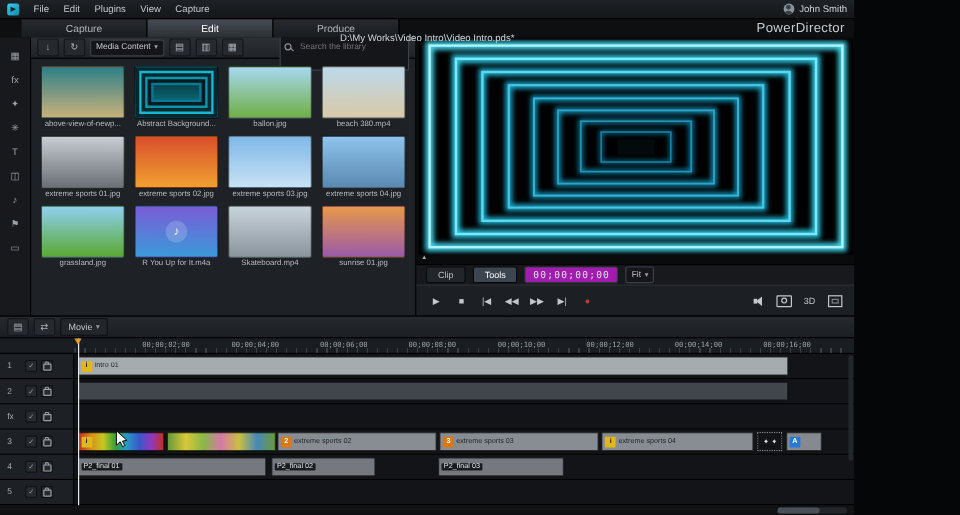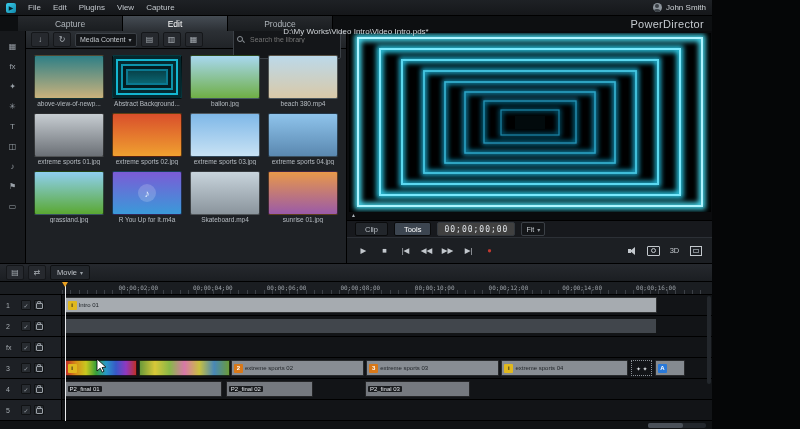--- a/index.html
+++ b/index.html
@@ -45,21 +45,21 @@
   .music-glyph{width:18px;height:18px;border-radius:50%;background:rgba(255,255,255,.18);display:flex;align-items:center;justify-content:center;font-size:10px;color:#eaf6ff;}
   .lib-name{font-size:6.5px;color:#b6bcc2;text-align:center;white-space:nowrap;overflow:hidden;text-overflow:ellipsis;width:70px;}
 
   
   .preview{position:absolute;left:347px;top:0;right:0;bottom:0;background:#0a0b0d;}
   .video{position:absolute;left:50%;transform:translateX(-50%);top:2px;width:362px;height:179px;background:#000;}
   .seek-handle{position:absolute;left:4px;top:181px;font-size:5px;color:#aeb4ba;}
   .pv-row1{position:absolute;left:0;right:0;top:189px;height:17px;background:#17191d;display:flex;align-items:center;gap:6px;padding:0 8px;border-top:1px solid #000;box-sizing:border-box;}
   .pv-btn{height:12px;padding:0 9px;display:flex;align-items:center;font-size:7.5px;color:#b9bfc5;background:#22262b;border:1px solid #0a0b0c;border-radius:2px;}
   .pv-btn.active{background:#3c4550;color:#fff;}
-  .timecode{height:12px;display:flex;align-items:center;background:#404040;border:1px solid #33383e;border-radius:2px;padding:0 6px;font-family:"DejaVu Sans Mono",monospace;font-size:8px;color:#dfe3e7;letter-spacing:1px;}
+  .timecode{height:12px;display:flex;align-items:center;background:#a21caf;border:1px solid #33383e;border-radius:2px;padding:0 6px;font-family:"DejaVu Sans Mono",monospace;font-size:8px;color:#dfe3e7;letter-spacing:1px;}
   .pv-row2{position:absolute;left:0;right:0;top:206px;bottom:0;background:#1c1f23;display:flex;align-items:center;padding:0 6px;border-top:1px solid #2c3036;box-sizing:border-box;}
   .tbtn2{width:21px;height:18px;display:flex;align-items:center;justify-content:center;font-size:7.5px;color:#c3c8cd;}
   .tbtn2.rec{color:#c23a30;}
   .tr-right{margin-left:auto;display:flex;}
   .i-speaker{position:relative;width:10px;height:10px;}
   .i-speaker::before{content:"";position:absolute;left:0;top:3px;width:3px;height:4px;background:#c3c8cd;}
   .i-speaker::after{content:"";position:absolute;left:2px;top:1px;border-top:4px solid transparent;border-bottom:4px solid transparent;border-right:5px solid #c3c8cd;}
   .i-camera{width:11px;height:8px;border:1px solid #c3c8cd;border-radius:1px;position:relative;}
   .i-camera::before{content:"";position:absolute;left:3px;top:1px;width:3px;height:3px;border:1px solid #c3c8cd;border-radius:50%;}
   .i-fullscreen{width:10px;height:8px;border:1px solid #c3c8cd;position:relative;}

